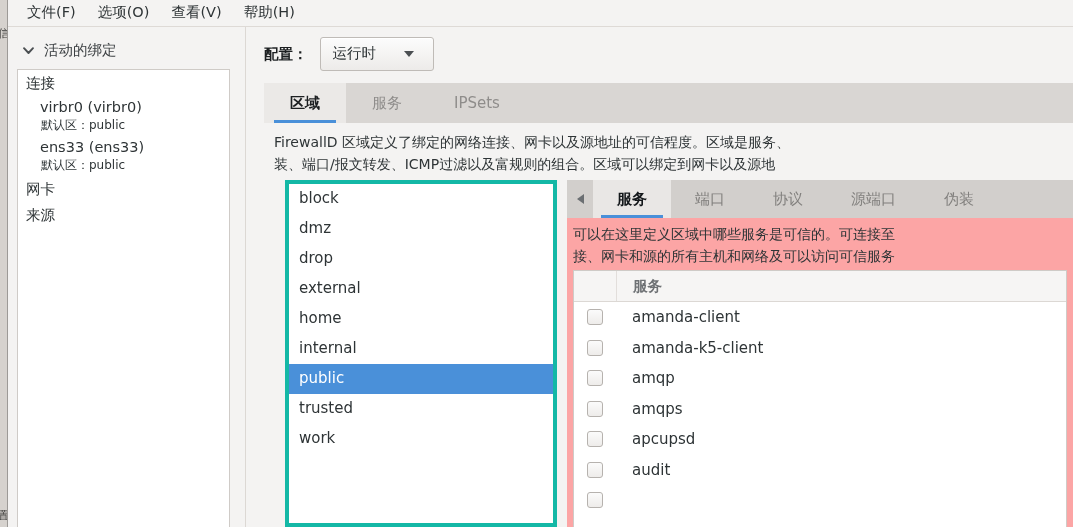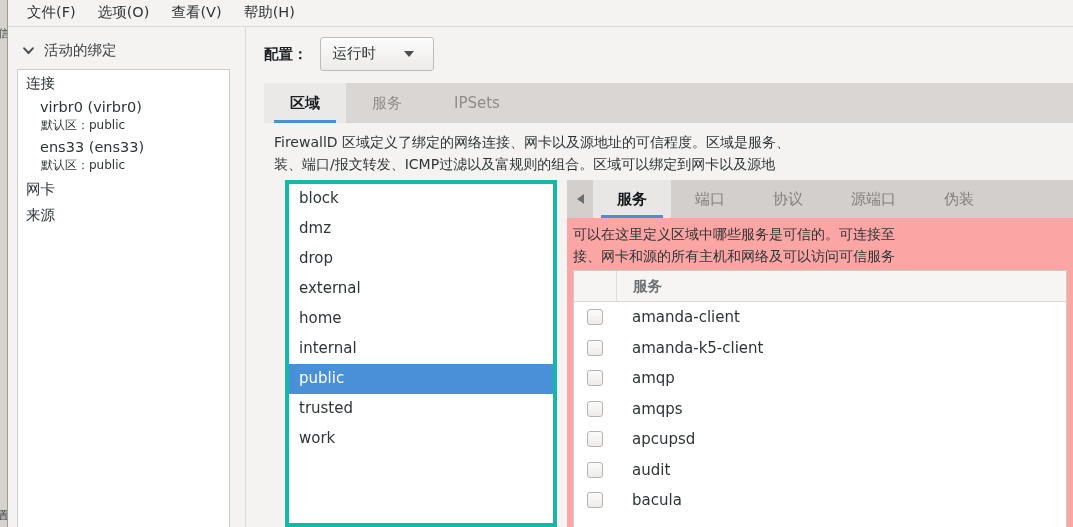--- a/index.html
+++ b/index.html
@@ -564,21 +564,20 @@
                 <div class="svc-row">
                   <div class="cell-check">
                       <span class="cbox"></span>
                     </div>
                   <div class="cell-name">audit</div>
                 </div>
                 <div class="svc-row">
                   <div class="cell-check">
                       <span class="cbox"></span>
                     </div>
-                  <div class="cell-name">bacula</div>
                 </div>
               </div>
             </div>
           </div>
 
         </div>
       </div>
     </div>
   </div>
 </div>

